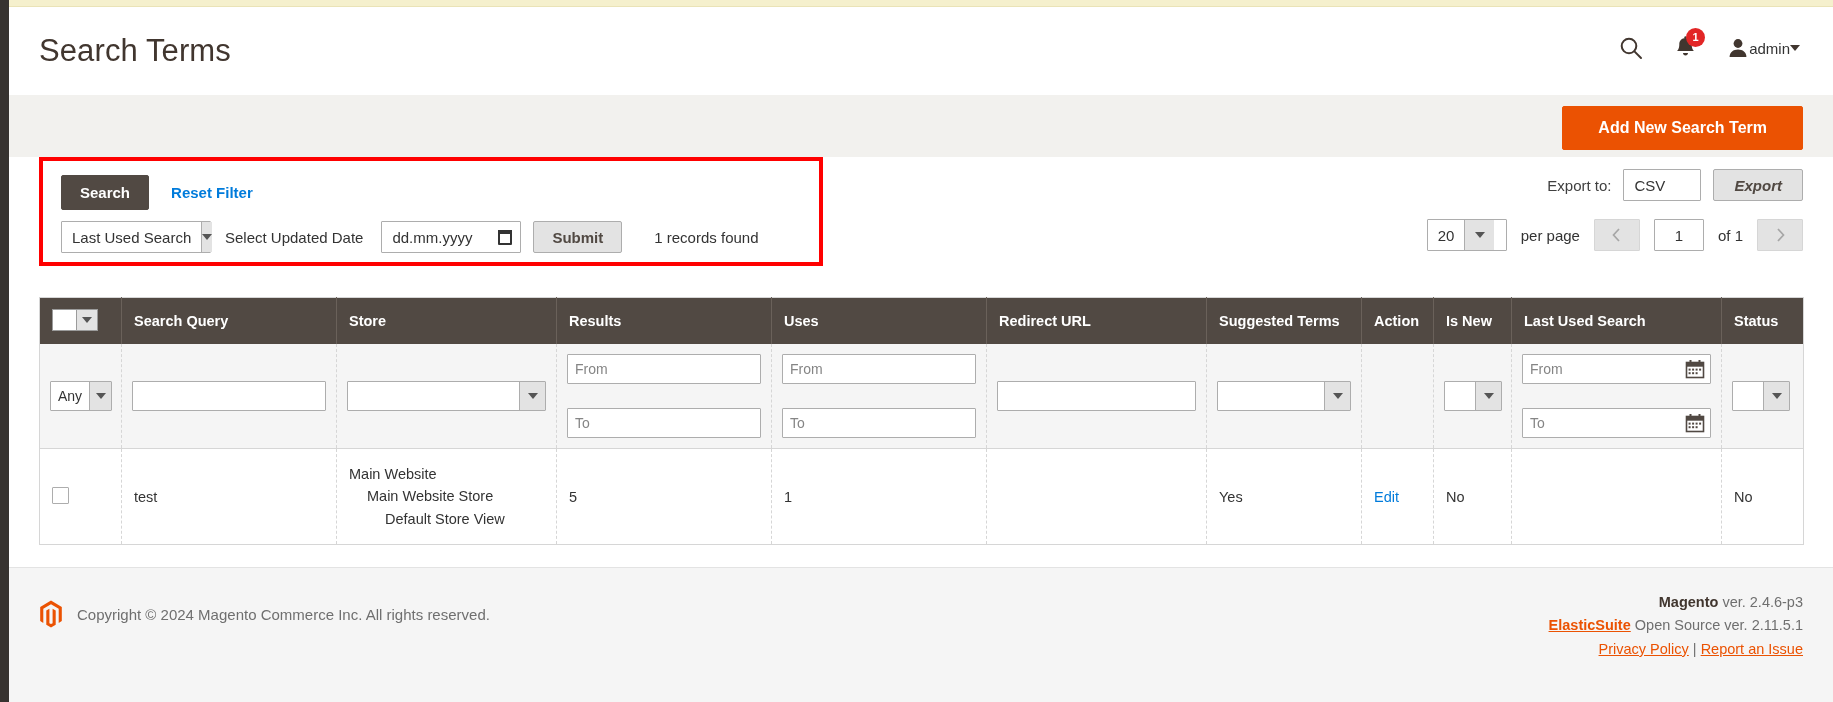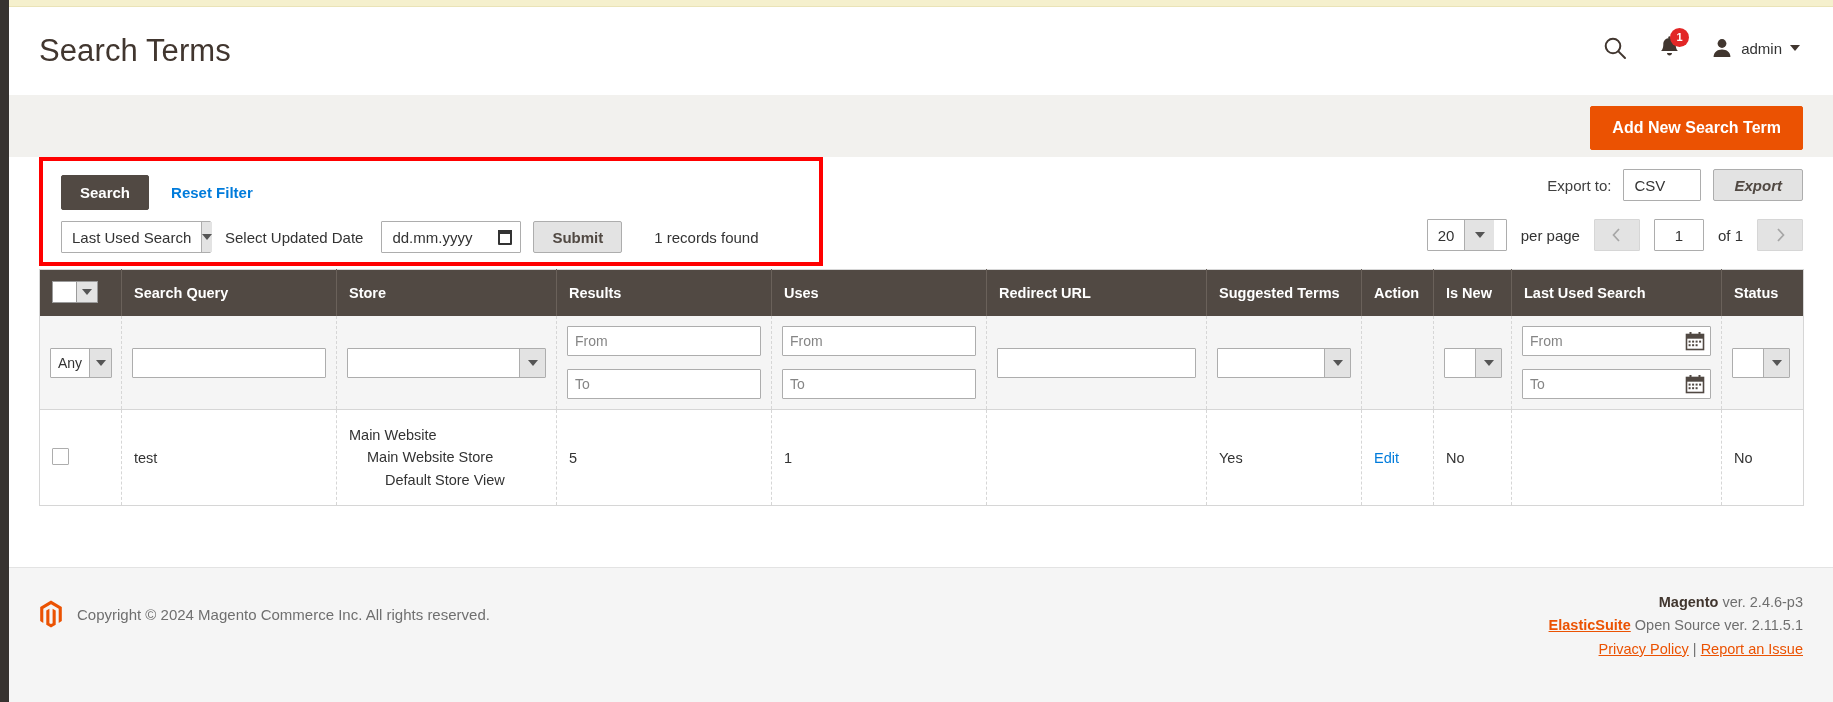--- a/index.html
+++ b/index.html
@@ -47,51 +47,51 @@
   .search-icon svg{ display:block; }
   .bell-wrap{ position:relative; display:flex; align-items:center; }
   .bell-badge{
     position:absolute; left:12px; top:-8px;
     min-width:19px; height:19px; border-radius:10px;
     background:#e22626; color:#fff;
     font-size:11px; font-weight:700;
     display:flex; align-items:center; justify-content:center;
     padding:0 5px; line-height:1;
   }
-  .admin-wrap{ display:flex; align-items:center; gap:8px; cursor:pointer; }
+  .admin-wrap{ display:flex; align-items:center; cursor:pointer; }
   .admin-name{ font-size:15px; color:#333; }
   .caret-down{
     width:0;height:0;border-left:5px solid transparent;border-right:5px solid transparent;
     border-top:6px solid #41362f;
   }
 
   
   .page-actions{
     height:62px; background:#f2f1ee; position:relative;
     margin:0 0 0 0;
   }
   .btn-primary{
     position:absolute; right:30px; top:11px;
     background:#eb5202; color:#fff; border:1px solid #eb5202;
     font-size:16px; font-weight:700; font-family:"Liberation Sans",sans-serif;
-    padding:12px 21px; border-radius:2px; cursor:pointer;
+    padding:12px 35px; border-radius:2px; cursor:pointer;
     line-height:1.1;
   }
 
   
   .content{ position:relative; padding:0 30px; }
 
   
   .annot-box{
     position:absolute; left:0px; top:0px; width:784px; height:109px;
     border:4px solid #ff0000; pointer-events:none; z-index:40;
   }
 
   .grid-top{
-    position:relative; height:112px;
+    position:relative; height:140px;
   }
   .filter-actions{
     position:absolute; left:22px; top:18px;
     display:flex; align-items:center; gap:22px;
   }
   .btn-search{
     background:#514943; color:#fff; border:1px solid #514943;
     font-size:15px; font-weight:700; font-family:"Liberation Sans",sans-serif;
     padding:8px 18px; border-radius:2px; cursor:pointer;
   }
@@ -204,21 +204,21 @@
     font-family:"Liberation Sans",sans-serif;
   }
   .txt-input::placeholder{ color:#858585; }
   .sel-mini{
     display:flex; align-items:stretch; height:30px;
     border:1px solid #adadad; background:#fff; border-radius:1px;
   }
   .sel-mini .sv{ flex:1; display:flex; align-items:center; padding:0 7px; font-size:14px; color:#333; }
   .sel-mini .sa{ width:26px; background:#e3e3e3; border-left:1px solid #adadad;
                  display:flex; align-items:center; justify-content:center; }
-  .range-wrap{ display:flex; flex-direction:column; gap:13px; }
+  .range-wrap{ display:flex; flex-direction:column; gap:24px; }
   .date-filter{
     position:relative; height:30px; border:1px solid #adadad; background:#fff; border-radius:1px;
     display:flex; align-items:center; padding:0 28px 0 7px; font-size:14px; color:#858585;
   }
   .cal-ic{
     position:absolute; right:5px; top:4px; width:20px; height:20px;
   }
   .massaction{
     display:inline-flex; align-items:stretch; height:22px; border:1px solid #9b9b9b;
   }

